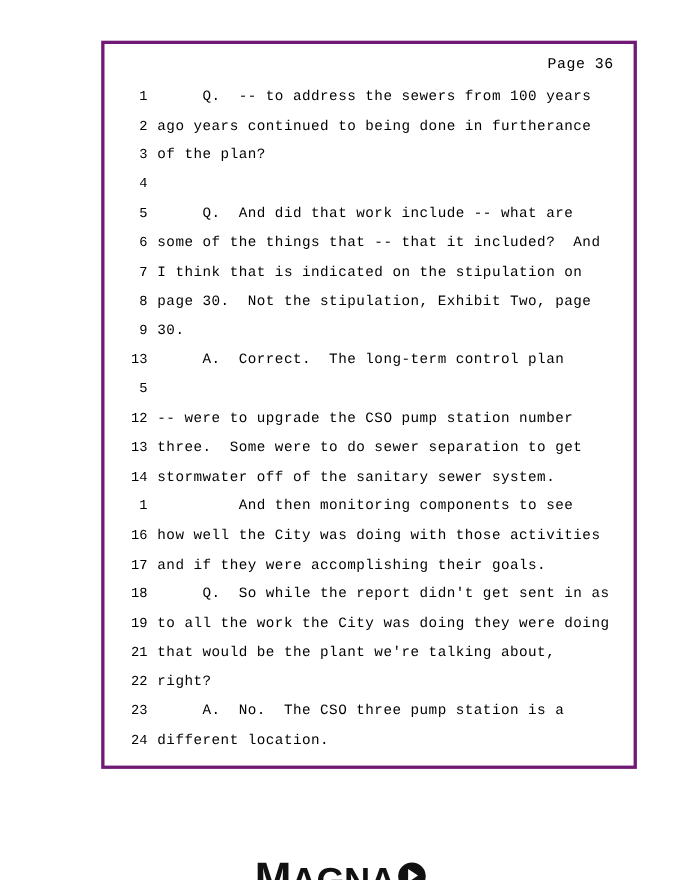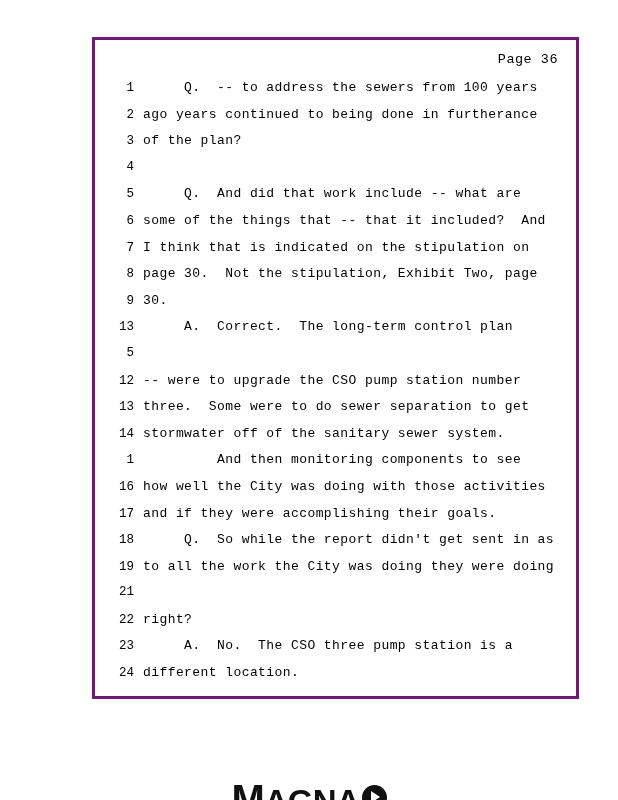--- a/index.html
+++ b/index.html
@@ -203,20 +203,21 @@
       <div class="line">
         <span class="line-num">18</span>
         <span class="line-text">     Q.  So while the report didn't get sent in as</span>
       </div>
       <div class="line">
         <span class="line-num">19</span>
         <span class="line-text">to all the work the City was doing they were doing</span>
       </div>
       <div class="line">
         <span class="line-num">21</span>
+        <span class="line-text">that would be the plant we're talking about,</span>
       </div>
       <div class="line">
         <span class="line-num">22</span>
         <span class="line-text">right?</span>
       </div>
       <div class="line">
         <span class="line-num">23</span>
         <span class="line-text">     A.  No.  The CSO three pump station is a</span>
       </div>
       <div class="line">

